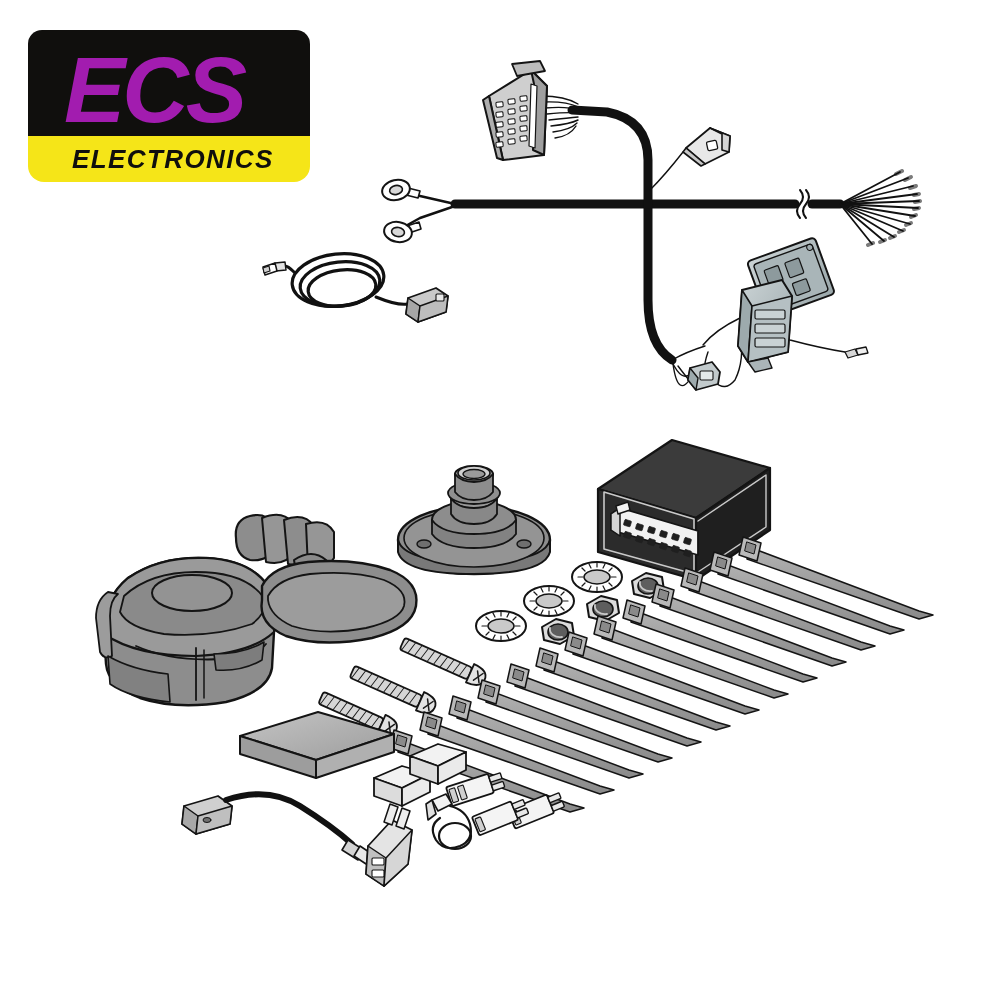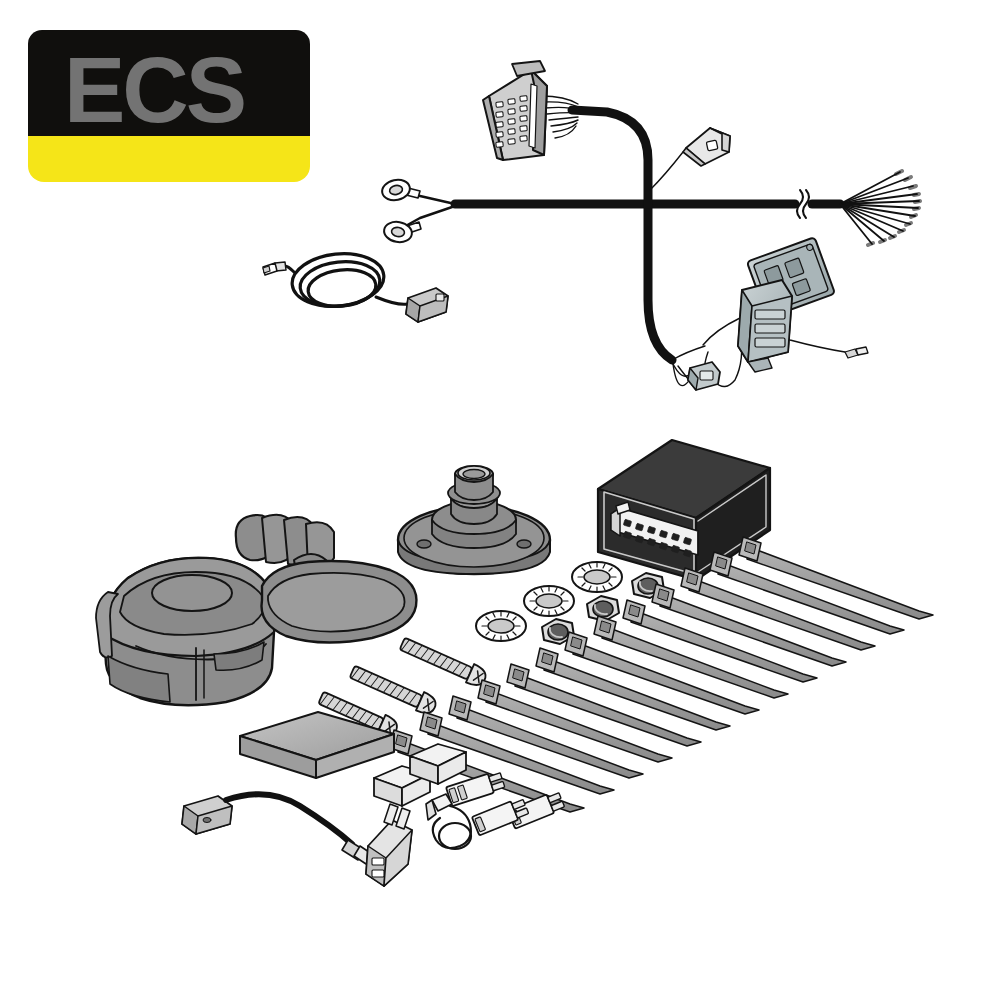--- a/index.html
+++ b/index.html
@@ -15,40 +15,41 @@
   .logo-black{
     position:absolute;left:0;top:0;width:282px;height:114px;
     background:#100f0d;border-radius:14px 14px 0 0;
   }
   .logo-yellowband{
     position:absolute;left:0;top:106px;width:282px;height:46px;
     background:#f5e518;border-radius:0 0 16px 16px;
   }
   .logo-ecs{
     position:absolute;left:36px;top:8px;width:250px;height:104px;
-    color:#737373;font-size:92px;font-weight:bold;
+    color:#a21caf;font-size:92px;font-weight:bold;font-style:italic;
     letter-spacing:-3px;line-height:104px;
     font-family:"Liberation Sans", sans-serif;
   }
   .logo-sub{
     position:absolute;left:44px;top:112px;width:240px;height:34px;
     color:#100f0d;font-size:26px;font-weight:bold;font-style:italic;
     letter-spacing:1.4px;line-height:34px;
     font-family:"Liberation Sans", sans-serif;
   }
 </style>
 </head>
 <body>
 
 <div id="stage">
 
   <div class="logo-wrap">
     <div class="logo-black"></div>
     <div class="logo-yellowband"></div>
     <div class="logo-ecs">ECS</div>
+    <div class="logo-sub">ELECTRONICS</div>
   </div>
 
   <svg class="layer" viewBox="0 0 1000 1000">
     <defs>
       <linearGradient id="gMod" x1="0" y1="0" x2="0" y2="1">
         <stop offset="0%" stop-color="#4d4d4d"></stop>
           <stop offset="100%" stop-color="#232323"></stop>
       </linearGradient>
       <linearGradient id="gModTop" x1="0" y1="0" x2="1" y2="1">
         <stop offset="0%" stop-color="#3a3a3a"></stop>

